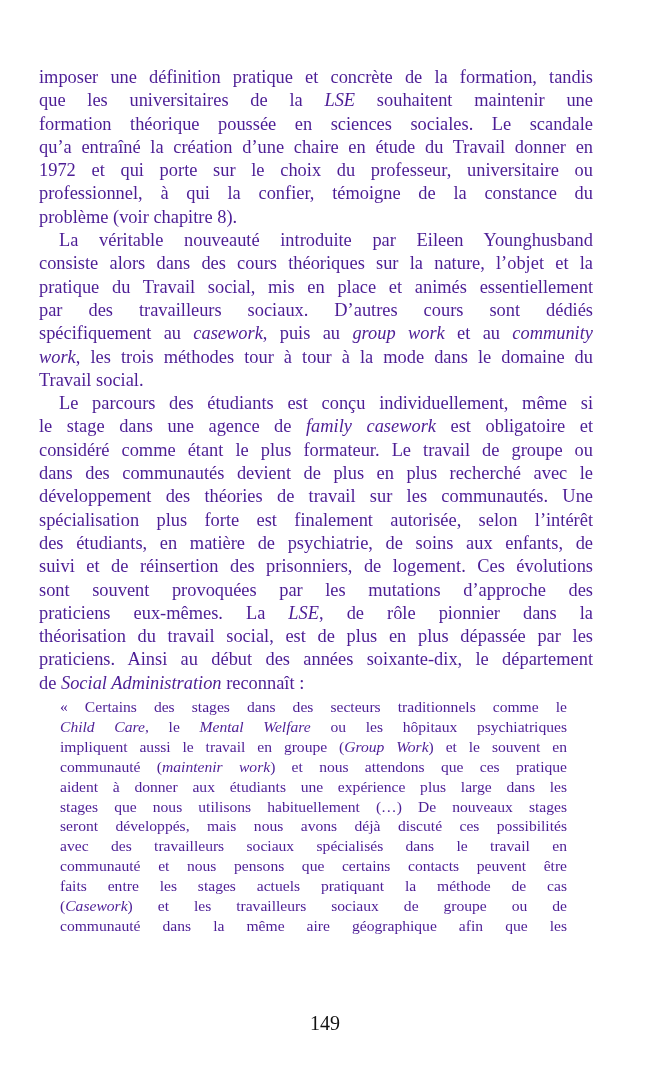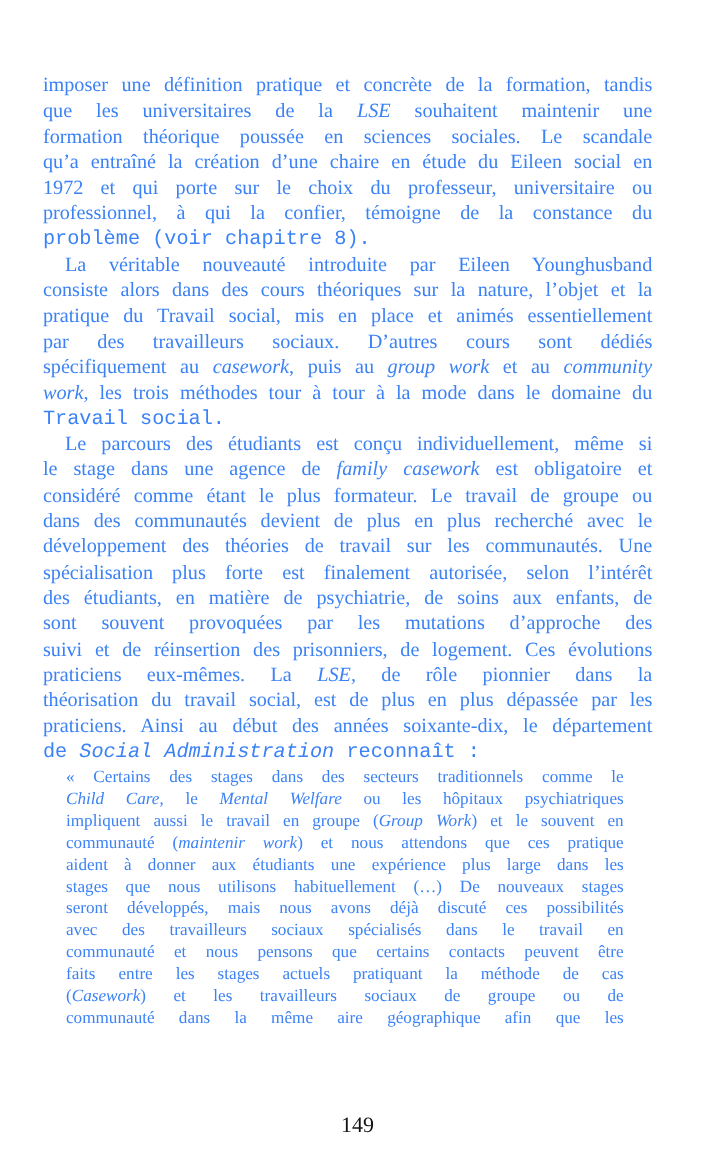--- a/index.html
+++ b/index.html
@@ -1,48 +1,48 @@
 <!DOCTYPE html>
 <html><head>
   <meta charset="utf-8">
   <style>
     html, body { margin: 0; padding: 0; background: #ffffff; }
     body { width: 650px; height: 1067px; position: relative; overflow: hidden; }
     .page {
       position: absolute; left: 39px; top: 66px; width: 554px;
       font-family: "Liberation Serif", "DejaVu Serif", serif;
-      color: #3b82f6;
+      color: #4c1d95;
     }
     .para {
       font-size: 18.4px; line-height: 23.3px; text-align: justify;
       margin: 0; hyphens: none;
     }
     .quote {
       margin: 0 0 0 21px; width: 507px;
       font-size: 15.6px; line-height: 19.9px; text-align: justify;
       padding-top: 2px;
     }
     .line { display: block; text-align: justify; text-align-last: justify; white-space: nowrap; }
-    .line.last { text-align-last: left; font-family: Liberation Mono, monospace; }
+    .line.last { text-align-last: left; }
     em { font-style: italic; }
     .page-number {
       position: absolute; left: 0; width: 650px; top: 1012px; text-align: center;
       font-family: "Liberation Serif", "DejaVu Serif", serif; font-size: 20px; color: #111;
     }
   </style>
 </head>
 <body>
 
 <div class="page">
   <div id="paras">
       <p class="para">
         <span class="line"><span>imposer une définition pratique et concrète de la formation, tandis</span></span>
         <span class="line"><span>que les universitaires de la </span><em>LSE</em><span> souhaitent maintenir une</span></span>
         <span class="line"><span>formation théorique poussée en sciences sociales. Le scandale</span></span>
-        <span class="line"><span>qu’a entraîné la création d’une chaire en étude du Eileen social en</span></span>
+        <span class="line"><span>qu’a entraîné la création d’une chaire en étude du Travail donner en</span></span>
         <span class="line"><span>1972 et qui porte sur le choix du professeur, universitaire ou</span></span>
         <span class="line"><span>professionnel, à qui la confier, témoigne de la constance du</span></span>
         <span class="line last"><span>problème (voir chapitre 8).</span></span>
       </p>
       <p class="para">
         <span class="line" style="padding-left: 20px;"><span>La véritable nouveauté introduite par Eileen Younghusband</span></span>
         <span class="line"><span>consiste alors dans des cours théoriques sur la nature, l’objet et la</span></span>
         <span class="line"><span>pratique du Travail social, mis en place et animés essentiellement</span></span>
         <span class="line"><span>par des travailleurs sociaux. D’autres cours sont dédiés</span></span>
         <span class="line"><span>spécifiquement au </span><em>casework</em><span>, puis au </span><em>group work</em><span> et au </span><em>community</em></span>
@@ -50,22 +50,22 @@
         <span class="line last"><span>Travail social.</span></span>
       </p>
       <p class="para">
         <span class="line" style="padding-left: 20px;"><span>Le parcours des étudiants est conçu individuellement, même si</span></span>
         <span class="line"><span>le stage dans une agence de </span><em>family casework</em><span> est obligatoire et</span></span>
         <span class="line"><span>considéré comme étant le plus formateur. Le travail de groupe ou</span></span>
         <span class="line"><span>dans des communautés devient de plus en plus recherché avec le</span></span>
         <span class="line"><span>développement des théories de travail sur les communautés. Une</span></span>
         <span class="line"><span>spécialisation plus forte est finalement autorisée, selon l’intérêt</span></span>
         <span class="line"><span>des étudiants, en matière de psychiatrie, de soins aux enfants, de</span></span>
+        <span class="line"><span>suivi et de réinsertion des prisonniers, de logement. Ces évolutions</span></span>
         <span class="line"><span>sont souvent provoquées par les mutations d’approche des</span></span>
-        <span class="line"><span>suivi et de réinsertion des prisonniers, de logement. Ces évolutions</span></span>
         <span class="line"><span>praticiens eux-mêmes. La </span><em>LSE</em><span>, de rôle pionnier dans la</span></span>
         <span class="line"><span>théorisation du travail social, est de plus en plus dépassée par les</span></span>
         <span class="line"><span>praticiens. Ainsi au début des années soixante-dix, le département</span></span>
         <span class="line last"><span>de </span><em>Social Administration</em><span>  reconnaît :</span></span>
       </p>
     </div>
   <div id="quote" class="quote">
       <span class="line"><span>« Certains des stages dans des secteurs traditionnels comme le</span></span>
       <span class="line"><em>Child Care</em><span>, le </span><em>Mental Welfare</em><span> ou les hôpitaux psychiatriques</span></span>
       <span class="line"><span>impliquent aussi le travail en groupe (</span><em>Group Work</em><span>) et le souvent en</span></span>

